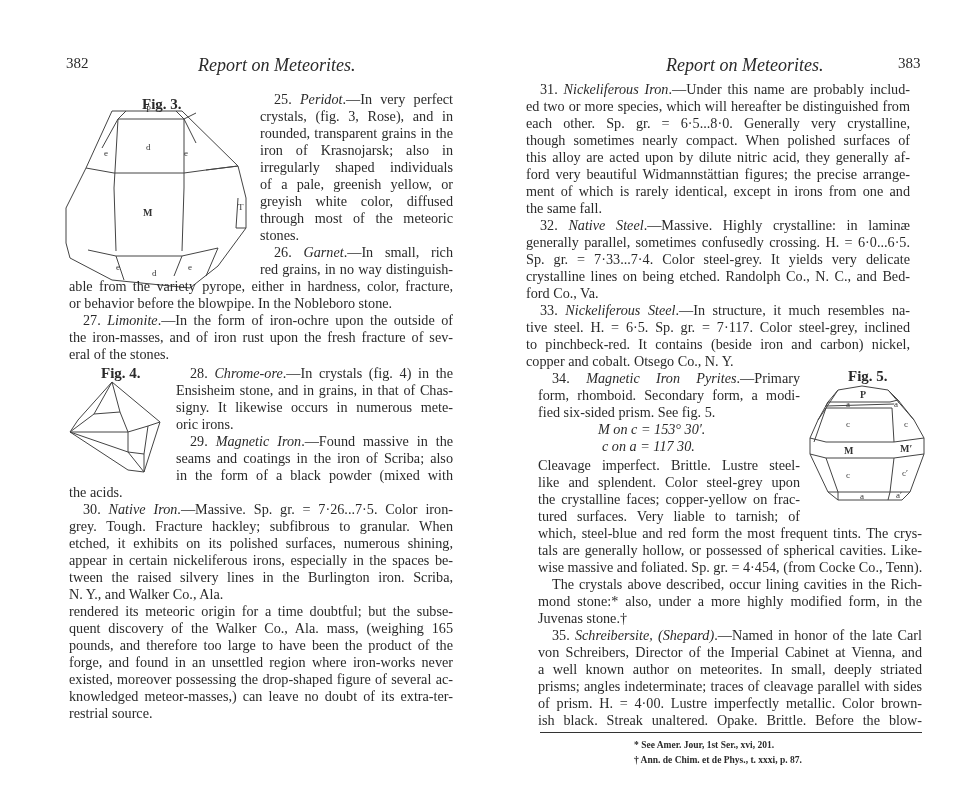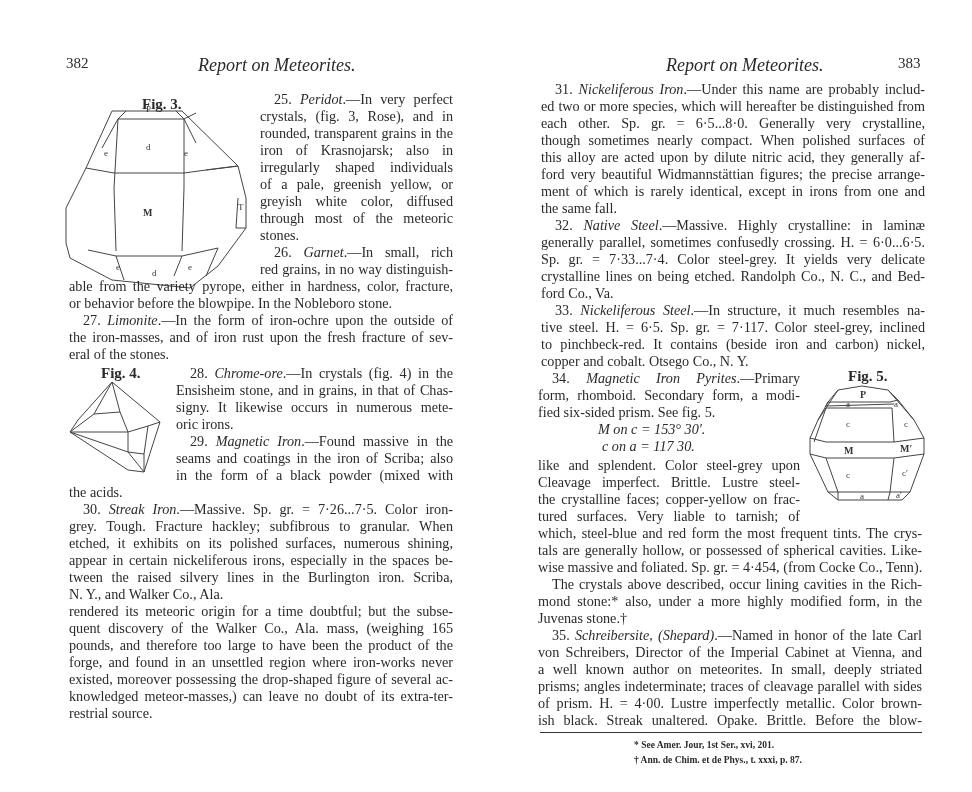--- a/index.html
+++ b/index.html
@@ -103,41 +103,41 @@
     <span class="ln">Ensisheim stone, and in grains, in that of Chas-</span>
     <span class="ln">signy.   It likewise occurs in numerous mete-</span>
     <span class="ln last">oric irons.</span>
     <span class="ln indent">29. <i>Magnetic Iron</i>.—Found massive in the</span>
     <span class="ln">seams and coatings in the iron of Scriba; also</span>
     <span class="ln">in the form of a black powder (mixed with</span>
   </div>
 
   <div class="para" style="left:69px;top:484px;width:384px;">
     <span class="ln last">the acids.</span>
-    <span class="ln indent">30. <i>Streak Iron</i>.—Massive.   Sp. gr. = 7·26...7·5.   Color iron-</span>
+    <span class="ln indent">30. <i>Native Iron</i>.—Massive.   Sp. gr. = 7·26...7·5.   Color iron-</span>
     <span class="ln">grey.   Tough.   Fracture hackley; subfibrous to granular.   When</span>
     <span class="ln">etched, it exhibits on its polished surfaces, numerous shining,</span>
     <span class="ln">appear in certain nickeliferous irons, especially in the spaces be-</span>
     <span class="ln">tween the raised silvery lines in the Burlington iron.   Scriba,</span>
     <span class="ln last">N. Y., and Walker Co., Ala.</span>
     <span class="ln">rendered its meteoric origin for a time doubtful; but the subse-</span>
     <span class="ln">quent discovery of the Walker Co., Ala. mass, (weighing 165</span>
     <span class="ln">pounds, and therefore too large to have been the product of the</span>
     <span class="ln">forge, and found in an unsettled region where iron-works never</span>
     <span class="ln">existed, moreover possessing the drop-shaped figure of several ac-</span>
     <span class="ln">knowledged meteor-masses,) can leave no doubt of its extra-ter-</span>
     <span class="ln last">restrial source.</span>
   </div>
 </div>
 
 <div class="page right">
   <div class="running" style="left:180px;">Report on Meteorites.</div>
   <div class="folio" style="left:412px;">383</div>
 
-  <div class="para" style="left:55px;top:81px;width:384px;">
+  <div class="para" style="left:40px;top:81px;width:384px;">
     <span class="ln indent">31. <i>Nickeliferous Iron</i>.—Under this name are probably includ-</span>
     <span class="ln">ed two or more species, which will hereafter be distinguished from</span>
     <span class="ln">each other.   Sp. gr. = 6·5...8·0.   Generally very crystalline,</span>
     <span class="ln">though sometimes nearly compact.   When polished surfaces of</span>
     <span class="ln">this alloy are acted upon by dilute nitric acid, they generally af-</span>
     <span class="ln">ford very beautiful Widmannstättian figures; the precise arrange-</span>
     <span class="ln">ment of which is rarely identical, except in irons from one and</span>
     <span class="ln last">the same fall.</span>
     <span class="ln indent">32. <i>Native Steel</i>.—Massive.   Highly crystalline: in laminæ</span>
     <span class="ln">generally parallel, sometimes confusedly crossing.   H. = 6·0...6·5.</span>
@@ -153,22 +153,22 @@
   <div class="para" style="left:52px;top:370px;width:262px;">
     <span class="ln indent">34. <i>Magnetic Iron Pyrites</i>.—Primary</span>
     <span class="ln">form, rhomboid.   Secondary form, a modi-</span>
     <span class="ln last">fied six-sided prism.   See fig. 5.</span>
   </div>
   <div class="para" style="left:112px;top:421px;width:200px;">
     <span class="ln last" style="font-style:italic;">M on c = 153° 30′.</span>
     <span class="ln last" style="font-style:italic;padding-left:4px;">c on a = 117   30.</span>
   </div>
   <div class="para" style="left:52px;top:457px;width:262px;">
+    <span class="ln">Cleavage imperfect.   Brittle.   Lustre steel-</span>
     <span class="ln">like and splendent.   Color steel-grey upon</span>
-    <span class="ln">Cleavage imperfect.   Brittle.   Lustre steel-</span>
     <span class="ln">the crystalline faces; copper-yellow on frac-</span>
     <span class="ln">tured surfaces.   Very liable to tarnish; of</span>
   </div>
 
   <div class="fig-cap" style="left:362px;top:368px;">Fig. 5.</div>
   <div class="fig" style="left:320px;top:382px;">
     <svg width="120" height="130" viewBox="0 0 120 130">
       <polygon points="32,8 56,4 82,8 108,38 118,56 118,72 104,110 96,118 32,118 22,110 4,72 4,56 12,38"></polygon>
       <polyline points="32,8 22,20 12,38"></polyline>
       <polyline points="82,8 92,18 108,38"></polyline>

